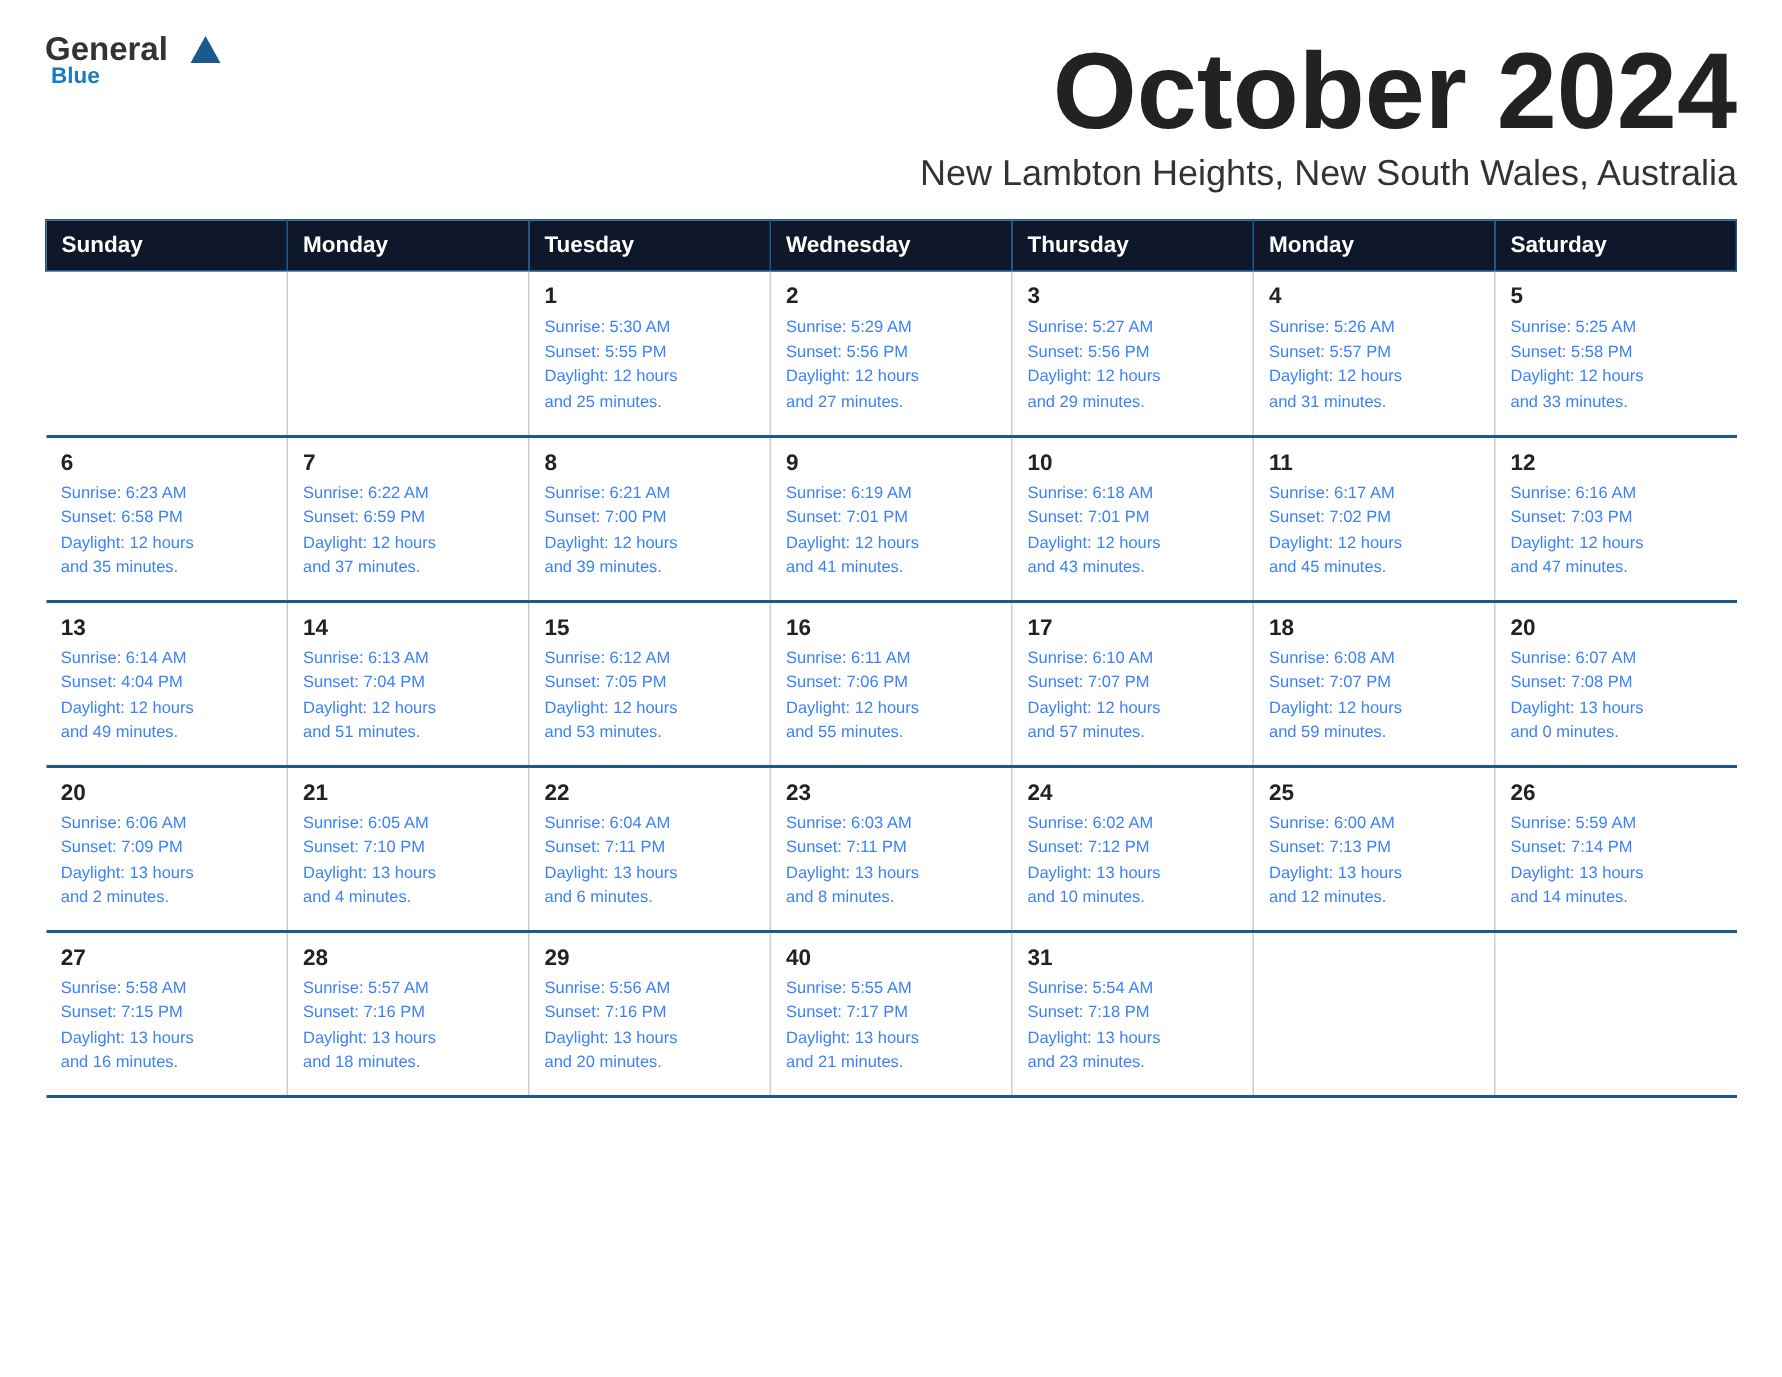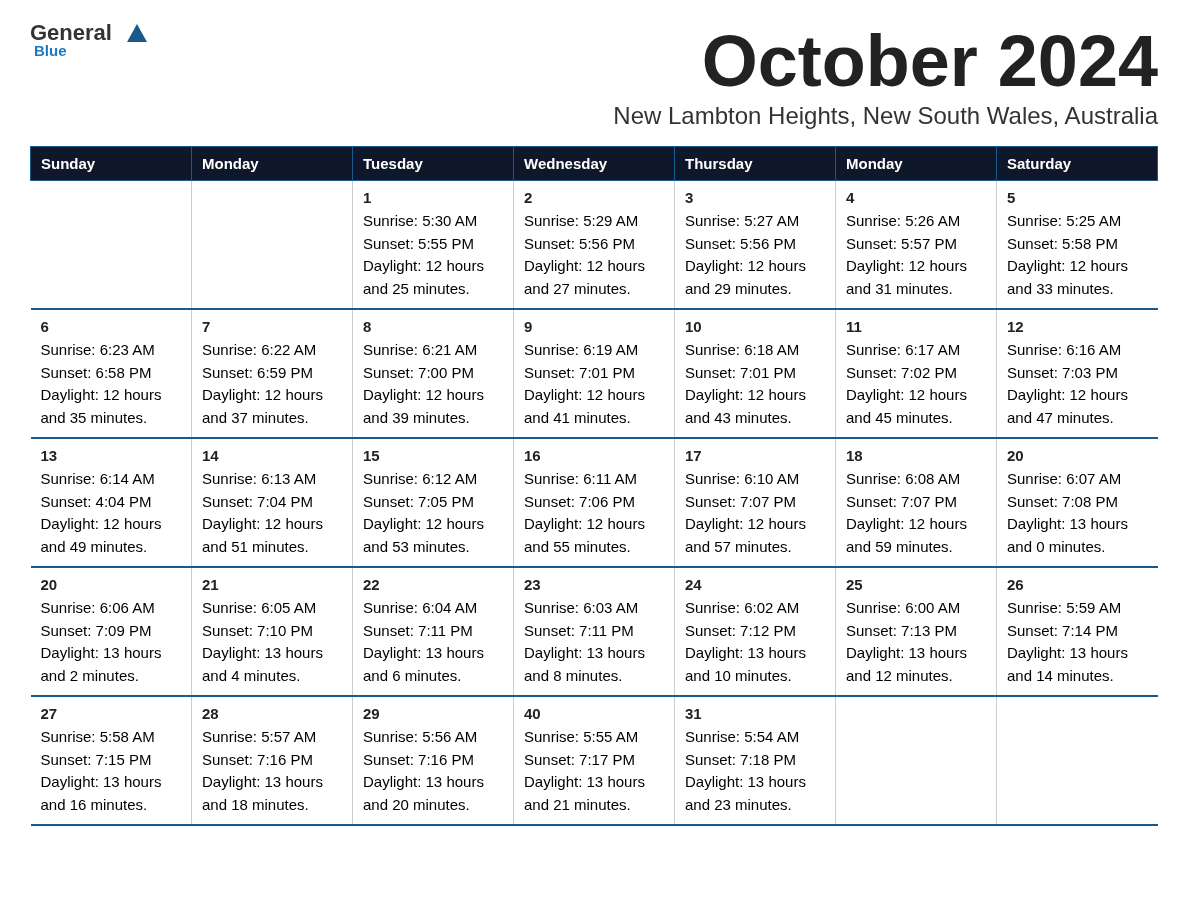--- a/index.html
+++ b/index.html
@@ -87,22 +87,22 @@
       border-right: none;
     }
     .day-number {
       font-size: 15px;
       font-weight: bold;
       color: #222;
       display: block;
       margin-bottom: 4px;
     }
     .day-info {
-      font-size: 15px;
-      color: #000000;
+      font-size: 11px;
+      color: #3b82f6;
       line-height: 1.5;
     }
     .empty-cell { background: #fff; }
   </style>
 </head>
 <body>
 
 <div class="header-row">
   <div class="logo-area">
     <div class="logo-text">

